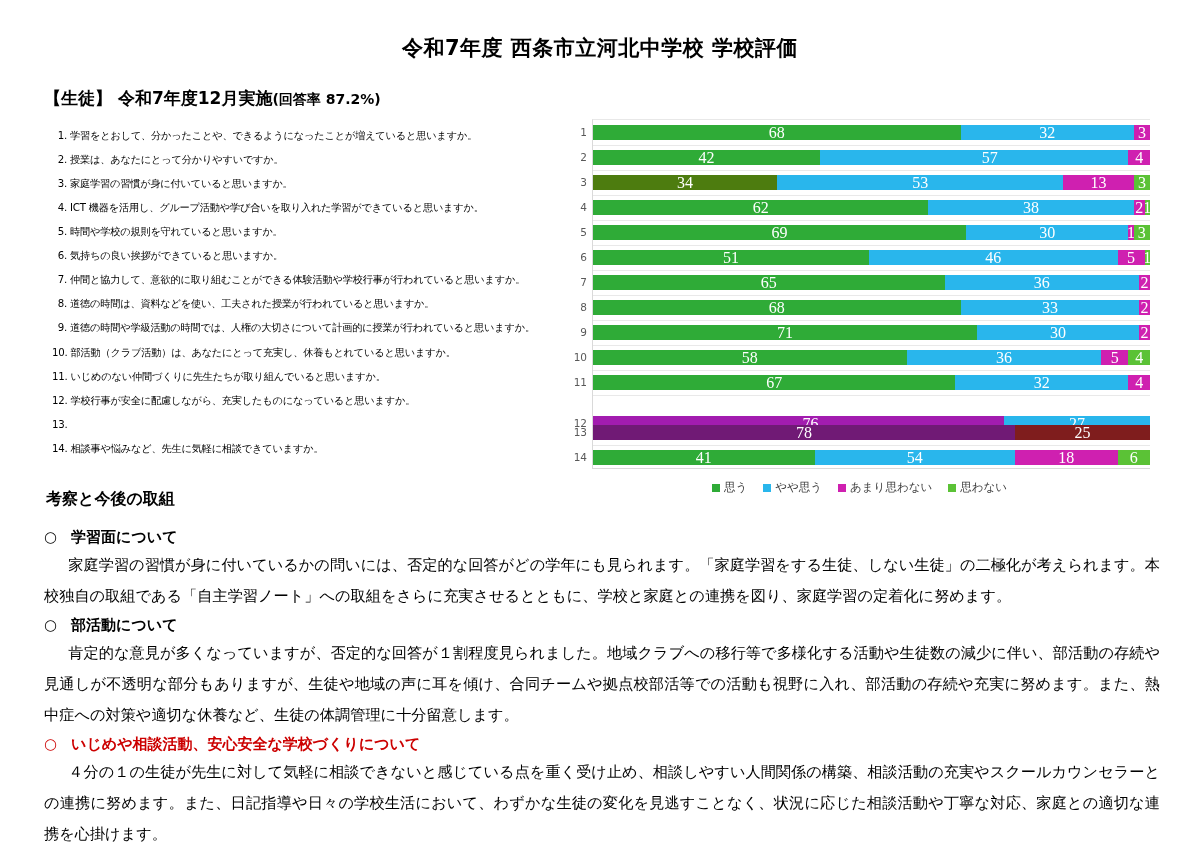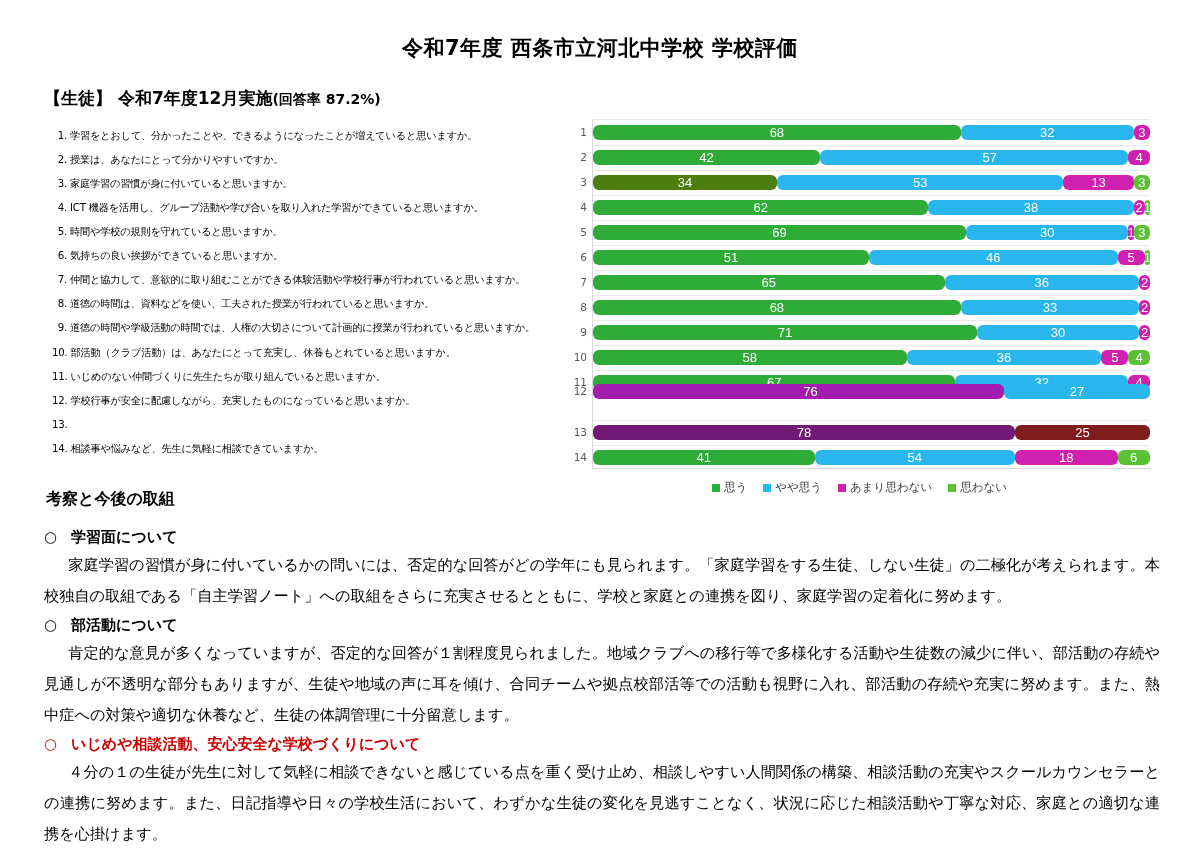--- a/index.html
+++ b/index.html
@@ -105,25 +105,24 @@
     color: #595959;
     line-height: 15px;
     top: 0;
   }
   .seg {
     height: 15px;
     display: flex;
     align-items: center;
     justify-content: center;
     color: #ffffff;
-    font-family: Liberation Sans, sans-serif;
-    font-size: 13px;
+    font-family: Liberation Serif, serif;
+    font-size: 16px;
     overflow: hidden;
     box-sizing: border-box;
-    border-radius: 6px;
   }
   .gridline {
     position: absolute;
     left: 0;
     right: 0;
     height: 1px;
     background: #e9e9e9;
   }
 
   
@@ -414,21 +413,21 @@
         <div class="seg" style="width: 65.0485%; background: rgb(47, 171, 55);">
           <span>67</span>
         </div>
         <div class="seg" style="width: 31.068%; background: rgb(41, 182, 236);">
           <span>32</span>
         </div>
         <div class="seg" style="width: 3.8835%; background: rgb(207, 32, 176);">
           <span>4</span>
         </div>
       </div>
-      <div class="bar-row" style="top: 264px;">
+      <div class="bar-row" style="top: 296px;">
         <div class="bar-label">12</div>
         <div class="seg" style="width: 73.7864%; background: #a21caf; padding-left: 24px;">
           <span>76</span>
         </div>
         <div class="seg" style="width: 26.2136%; background: rgb(41, 182, 236);">
           <span>27</span>
         </div>
       </div>
       <div class="bar-row" style="top: 305px;">
         <div class="bar-label">13</div>

